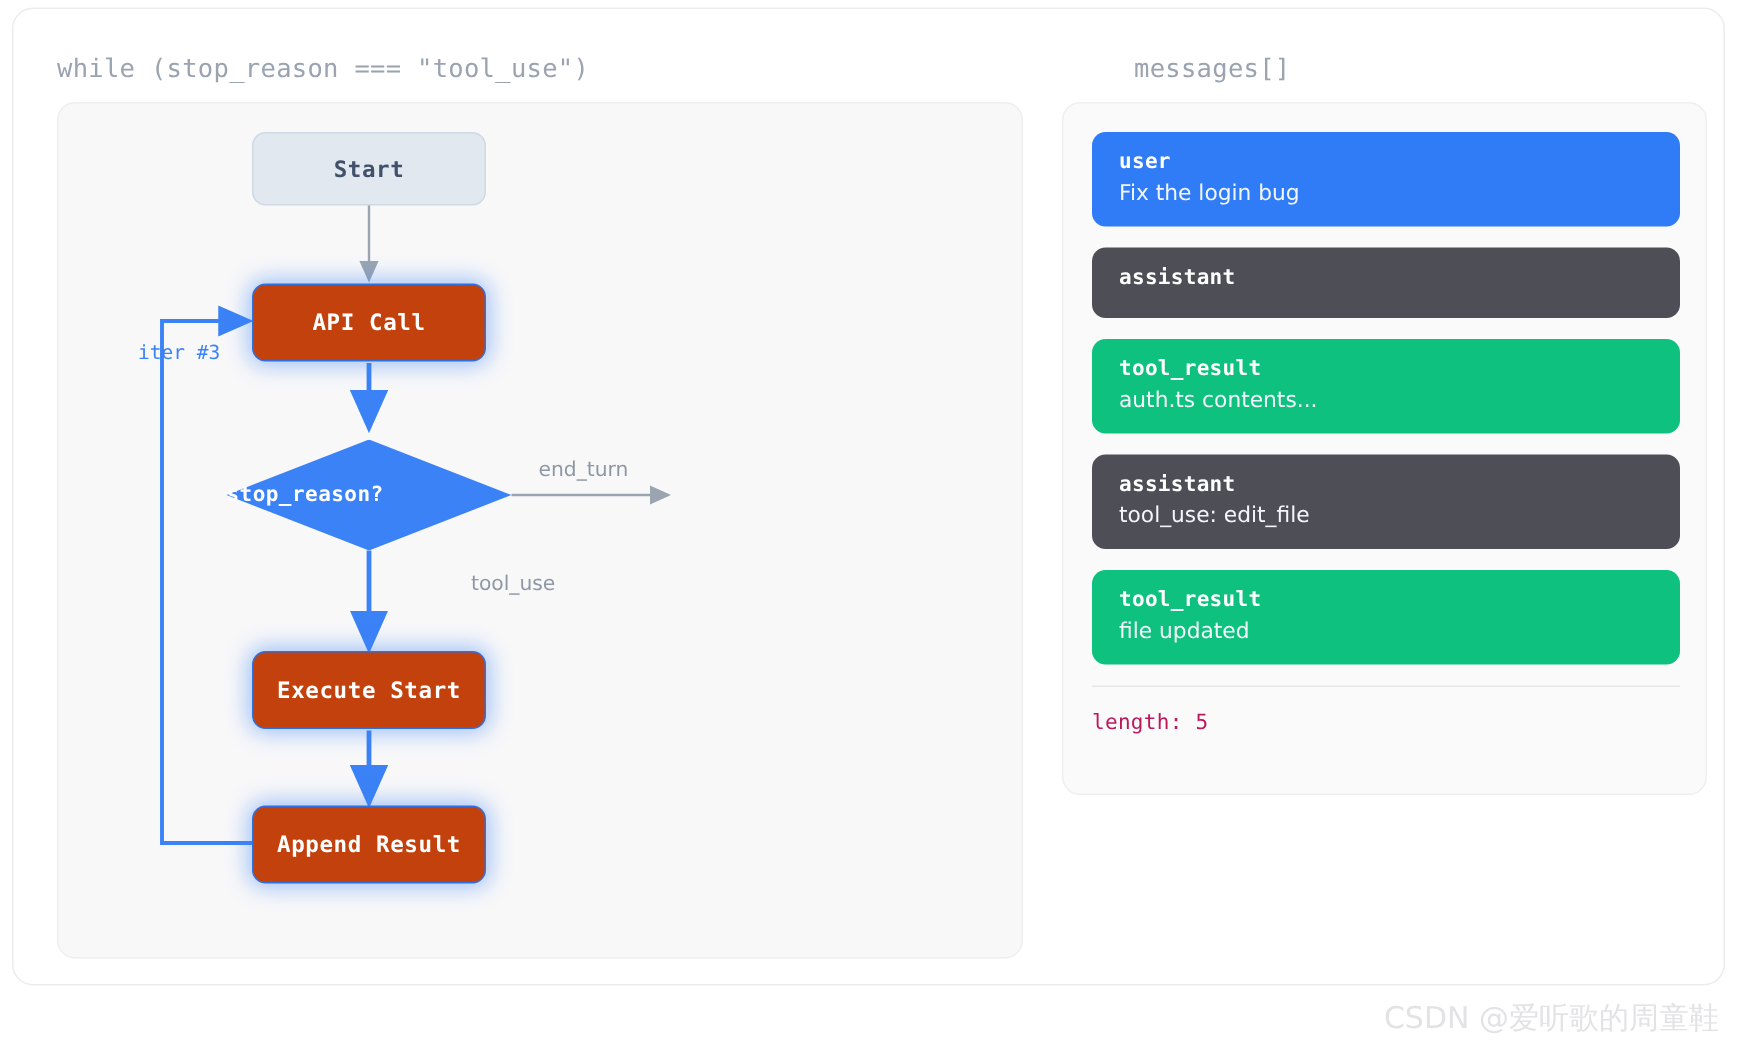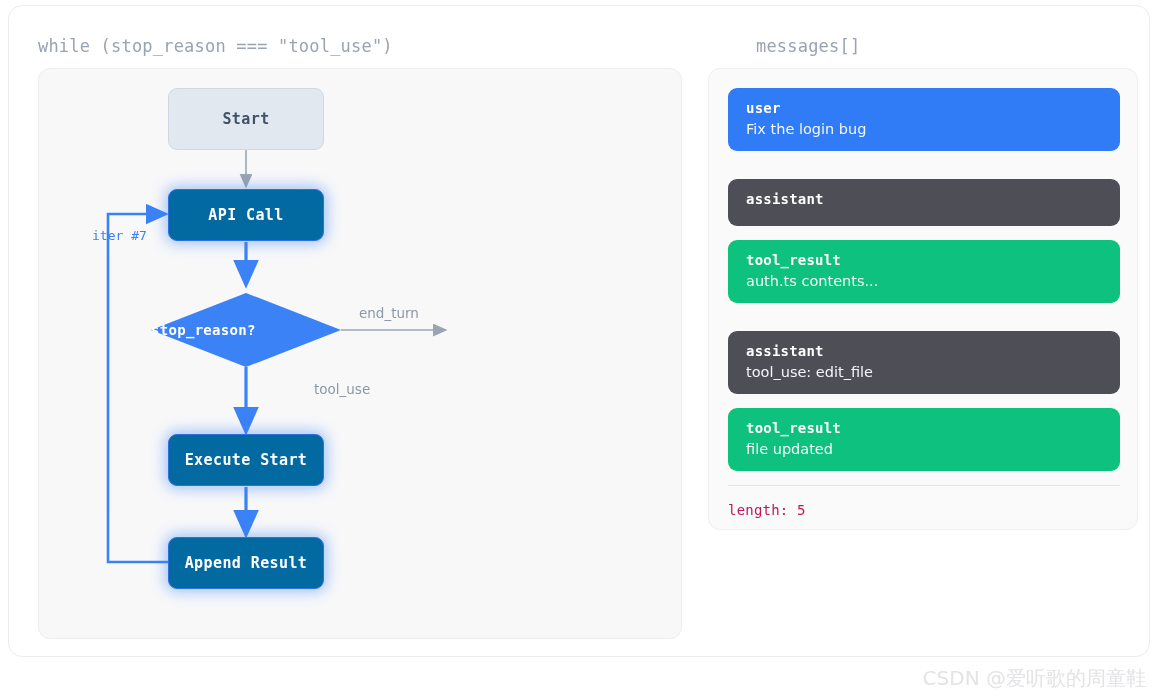--- a/index.html
+++ b/index.html
@@ -72,21 +72,21 @@
   .node-idle {
     background: #e2e8ef;
     border: 1px solid #cfd8e3;
     border-radius: 9px;
     color: #41506b;
     font-size: 15px;
     font-weight: bold;
     letter-spacing: 0.4px;
   }
   .node-active {
-    background: #0369a1;
+    background: #c2410c;
     border: 1px solid #2f6fe0;
     border-radius: 9px;
     color: #ffffff;
     font-size: 15px;
     font-weight: bold;
     letter-spacing: 0.4px;
     box-shadow: 0 0 14px 3px rgba(59,130,246,0.45);
   }
 
   
@@ -156,21 +156,21 @@
     color: #ffffff;
     letter-spacing: 0.2px;
     margin-bottom: 5px;
   }
   .msg-text {
     font-family: "DejaVu Sans", "Liberation Sans", sans-serif;
     font-size: 14.5px;
     color: #f2f5fa;
   }
   .role-user      { background: #2f7cf6; }
-  .role-assistant { background: #4e4e57; margin-top: 28px; }
+  .role-assistant { background: #4e4e57; }
   .role-tool      { background: #0ec17e; }
 
   .msgs-divider {
     width: 392px;
     height: 1px;
     background: #e6e6e8;
     margin: 9px 0 0 0;
   }
   .msgs-length {
     font-family: "DejaVu Sans Mono", "Liberation Mono", monospace;
@@ -219,21 +219,21 @@
 
       <line x1="302" y1="261" x2="406" y2="261" stroke="#9aa5b1" stroke-width="1.6" marker-end="url(#arrow-gray)"></line>
 
       <line x1="207" y1="298" x2="207" y2="362" stroke="#3b82f6" stroke-width="3.2" marker-end="url(#arrow-blue)"></line>
 
       <line x1="207" y1="418" x2="207" y2="465" stroke="#3b82f6" stroke-width="3.2" marker-end="url(#arrow-blue)"></line>
 
       <path d="M129 493 L69 493 L69 145 L126 145" fill="none" stroke="#3b82f6" stroke-width="2.6" marker-end="url(#arrow-blue)"></path>
     </svg>
 
-    <div class="node node-idle" style="left:129px; top:19px; width:156px; height:62px;">
+    <div class="node node-idle" style="left:129px; top:19px; width:156px; height:49px;">
       <span>Start</span>
     </div>
 
     <div class="node node-active" style="left:129px; top:120px; width:156px; height:52px;">
       <span>API Call</span>
     </div>
 
     <div class="node-diamond" style="left:112px; top:224px;">
       <div class="dia-shape"></div>
       <span class="dia-label">stop_reason?</span>
@@ -245,21 +245,21 @@
     </div>
 
     <div class="node node-active" style="left:129px; top:468px; width:156px; height:52px;">
       <span>Append Result</span>
     </div>
 
     <div class="edge-label" style="left:320px; top:236px;">end_turn</div>
 
     <div class="edge-label" style="left:275px; top:312px;">tool_use</div>
 
-    <div class="edge-label-loop" style="left:53px; top:159px;">iter #7</div>
+    <div class="edge-label-loop" style="left:53px; top:159px;">iter #3</div>
 
   </div>
 
   <div class="msgs-panel">
 
     <div class="msg-card role-user">
       <div class="msg-role">user</div>
       <div class="msg-text">Fix the login bug</div>
     </div>
 

